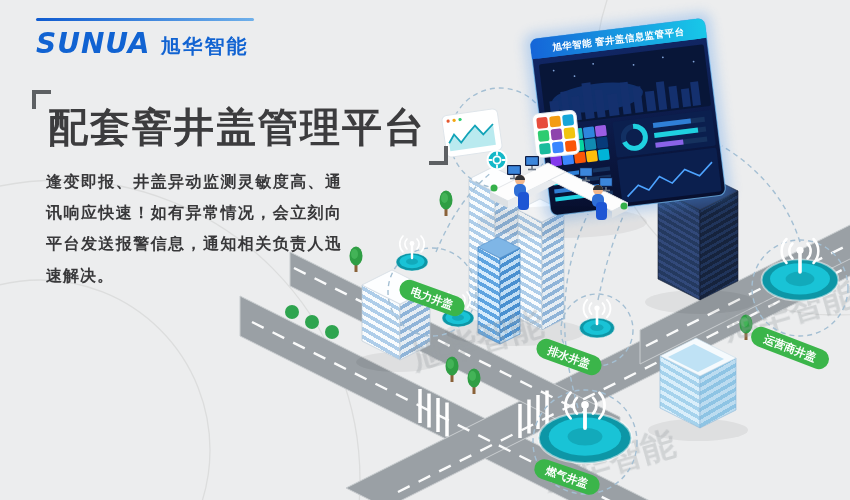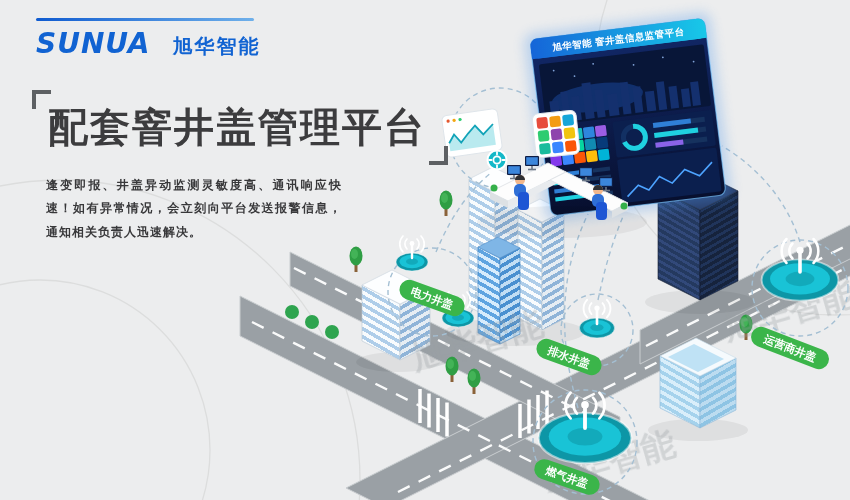--- a/index.html
+++ b/index.html
@@ -2,33 +2,33 @@
 <html><head>
 <meta charset="utf-8">
 <style>
   html,body{margin:0;padding:0;}
   body{font-family:"Liberation Sans",sans-serif;}
   .stage{position:relative;width:850px;height:500px;overflow:hidden;
          background:#ecedee;}
   .stage svg{position:absolute;left:0;top:0;}
   .brand-rule{position:absolute;left:36px;top:18px;width:218px;height:3px;
               background:linear-gradient(90deg,#0f5bd0,#6fb0ea);border-radius:2px;}
-  .logo-row{position:absolute;left:36px;top:27px;display:flex;align-items:baseline;gap:22px;}
+  .logo-row{position:absolute;left:36px;top:27px;display:flex;align-items:baseline;gap:10px;}
   .logo-en{font-style:italic;font-weight:900;font-size:28px;color:#1163d2;
            letter-spacing:1px;font-family:"DejaVu Sans","Liberation Sans",sans-serif;}
   .logo-cn{font-weight:800;font-size:20px;color:#1163d2;letter-spacing:2px;}
   .title-block{position:absolute;left:42px;top:96px;}
   .title-inner{position:relative;display:inline-block;padding:4px 10px 6px 6px;}
   .page-title{font-size:40px;font-weight:900;color:#3c3c3e;letter-spacing:2px;
               font-family:"DejaVu Sans","Liberation Sans",sans-serif;}
   .bk{position:absolute;width:15px;height:15px;border:0 solid #5d6063;}
   .bk-tl{left:-10px;top:-6px;border-left-width:4px;border-top-width:4px;}
   .bk-br{right:-12px;bottom:-4px;border-right-width:4px;border-bottom-width:4px;}
-  .paragraph{position:absolute;left:46px;top:174px;width:296px;
-             font-size:12px;line-height:1.95;color:#38383a;font-weight:600;
+  .paragraph{position:absolute;left:46px;top:166px;width:296px;
+             font-size:16px;line-height:1.95;color:#38383a;font-weight:600;
              letter-spacing:1px;text-align:justify;}
   text{font-family:"Liberation Sans",sans-serif;}
 </style>
 </head>
 <body>
 
 <div class="stage">
 
   <svg width="850" height="500" viewBox="0 0 850 500">
     <defs>

